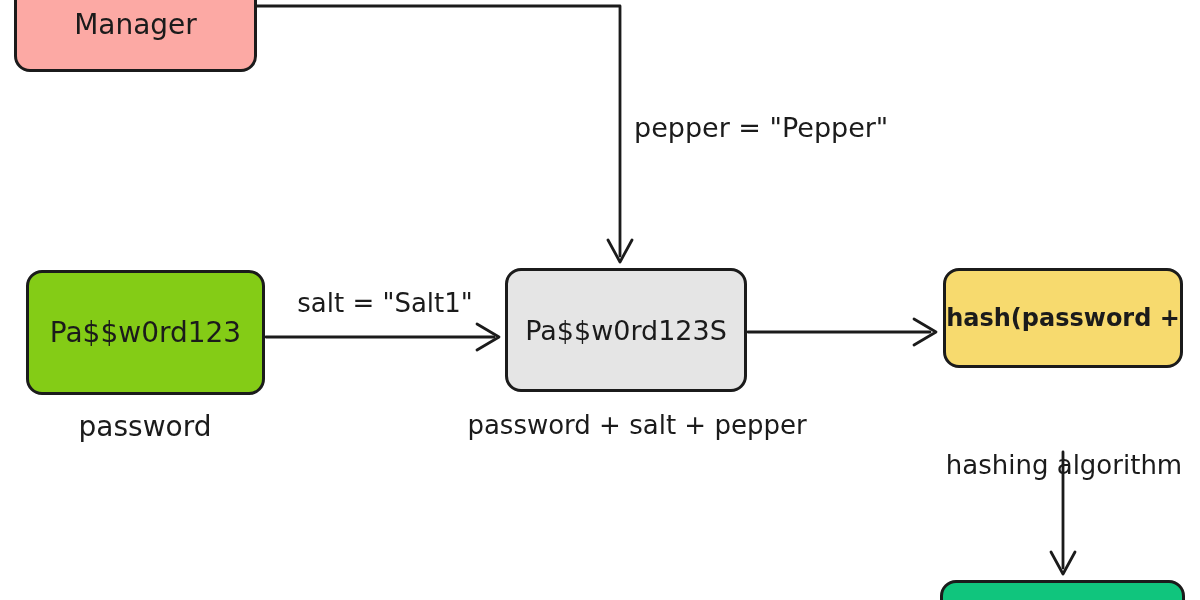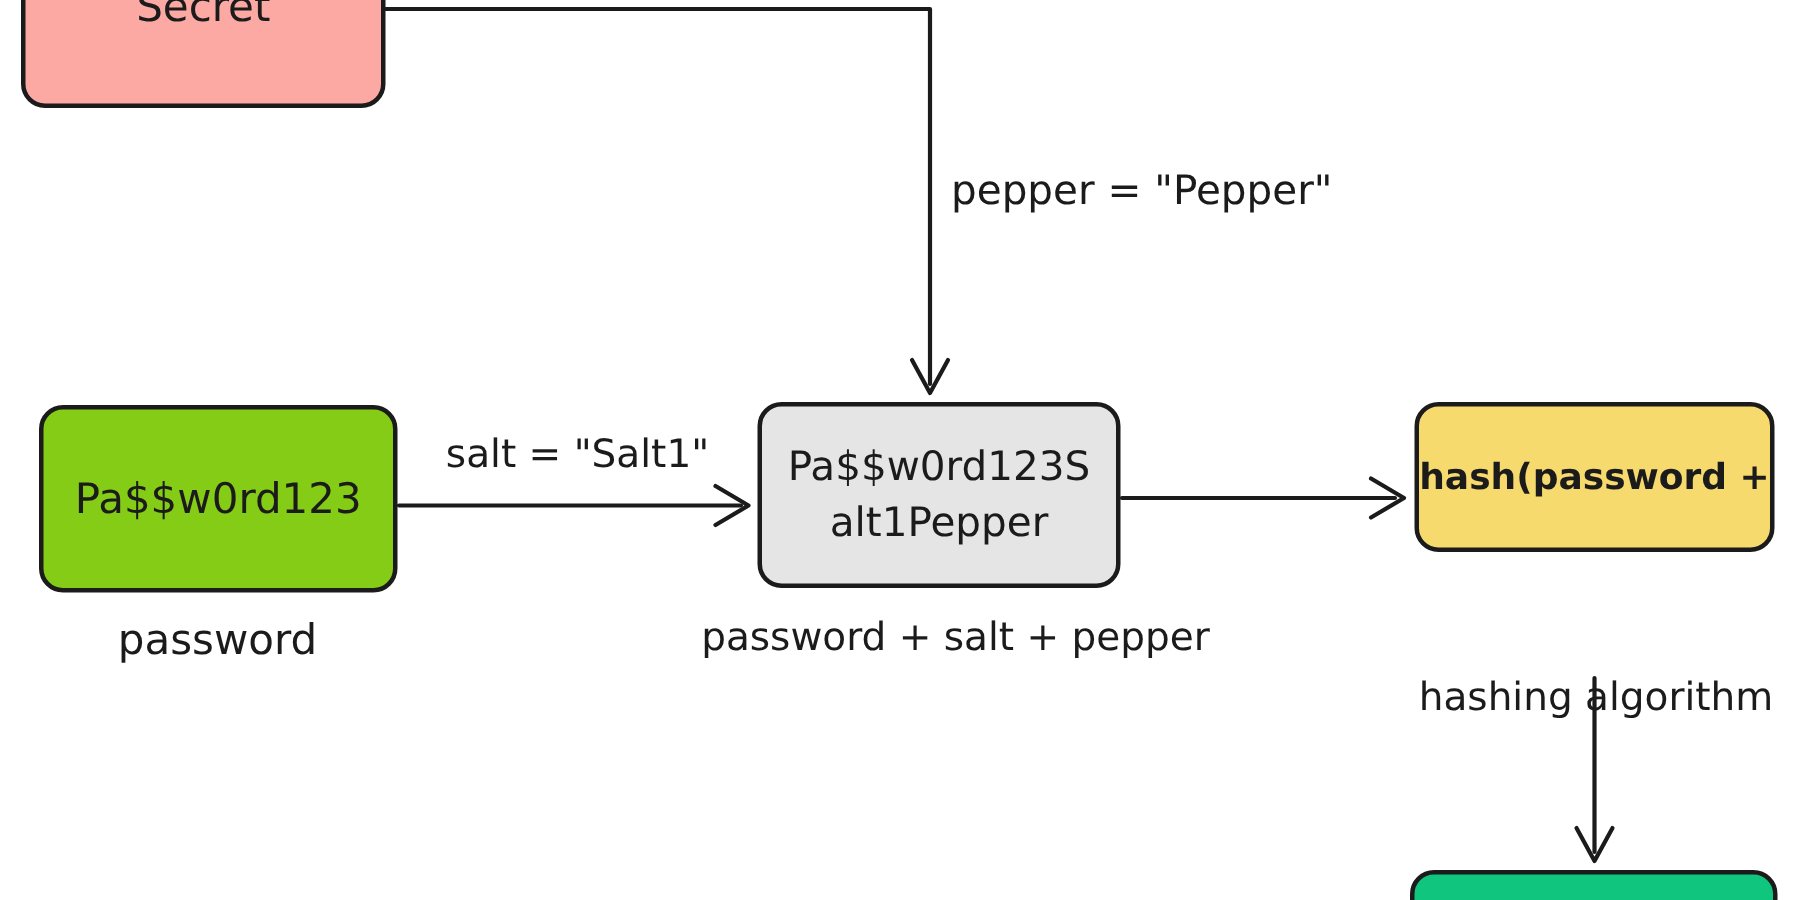--- a/index.html
+++ b/index.html
@@ -73,29 +73,29 @@
   <path d="M266,337 L494,337"></path>
   <path d="M477,324 L499,337 L477,350"></path>
   <path d="M748,332 L930,332"></path>
   <path d="M914,319 L936,332 L914,345"></path>
   <path d="M1063,452 L1063,568"></path>
   <path d="M1051,552 L1063,574 L1075,552"></path>
 </svg>
 
 <div class="node" id="secret-manager" style="background: rgb(252, 169, 164);">
   <span>Secret</span>
+  <span>Manager</span>
 </div>
 
 <div class="node" id="password-node" style="background: #84cc16;">
   <span>Pa$$w0rd123</span>
 </div>
 
 <div class="node" id="combined-node" style="background: #e5e5e5;">
   <span>Pa$$w0rd123S</span>
-  <span>alt1Pepper</span>
 </div>
 
 <div class="node" id="hash-node" style="background: rgb(247, 218, 110);">
   <span>hash(password +</span>
 </div>
 
 <div class="node" id="output-node" style="background: rgb(16, 197, 125);"></div>
 
 <div class="edge-label" id="pepper-label">pepper = "Pepper"</div>
 <div class="edge-label" id="salt-label">salt = "Salt1"</div>

